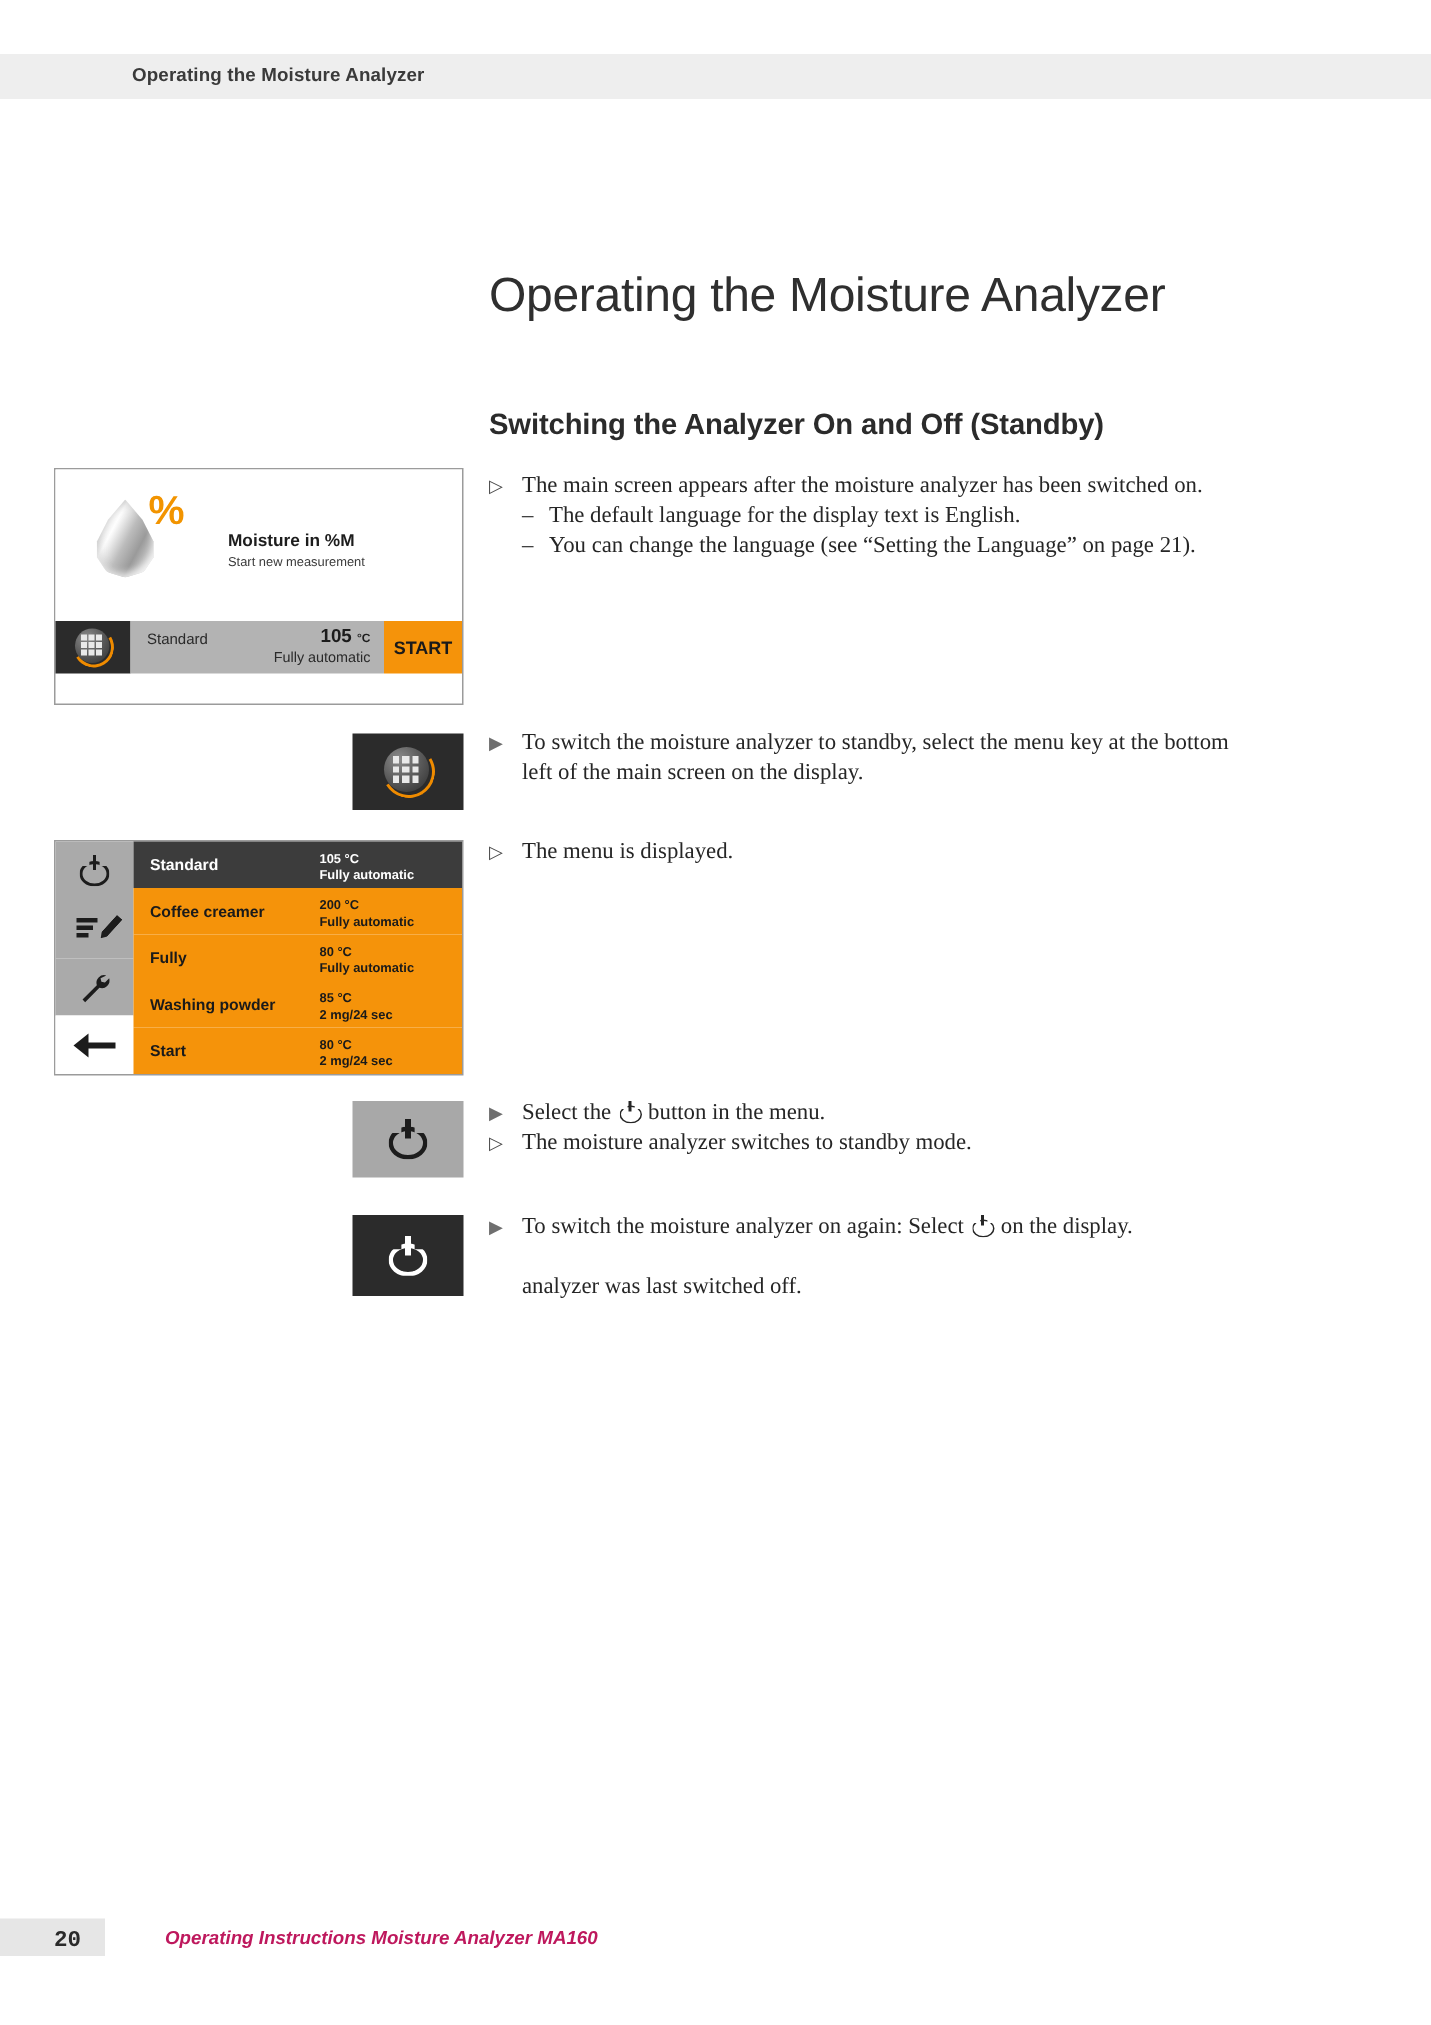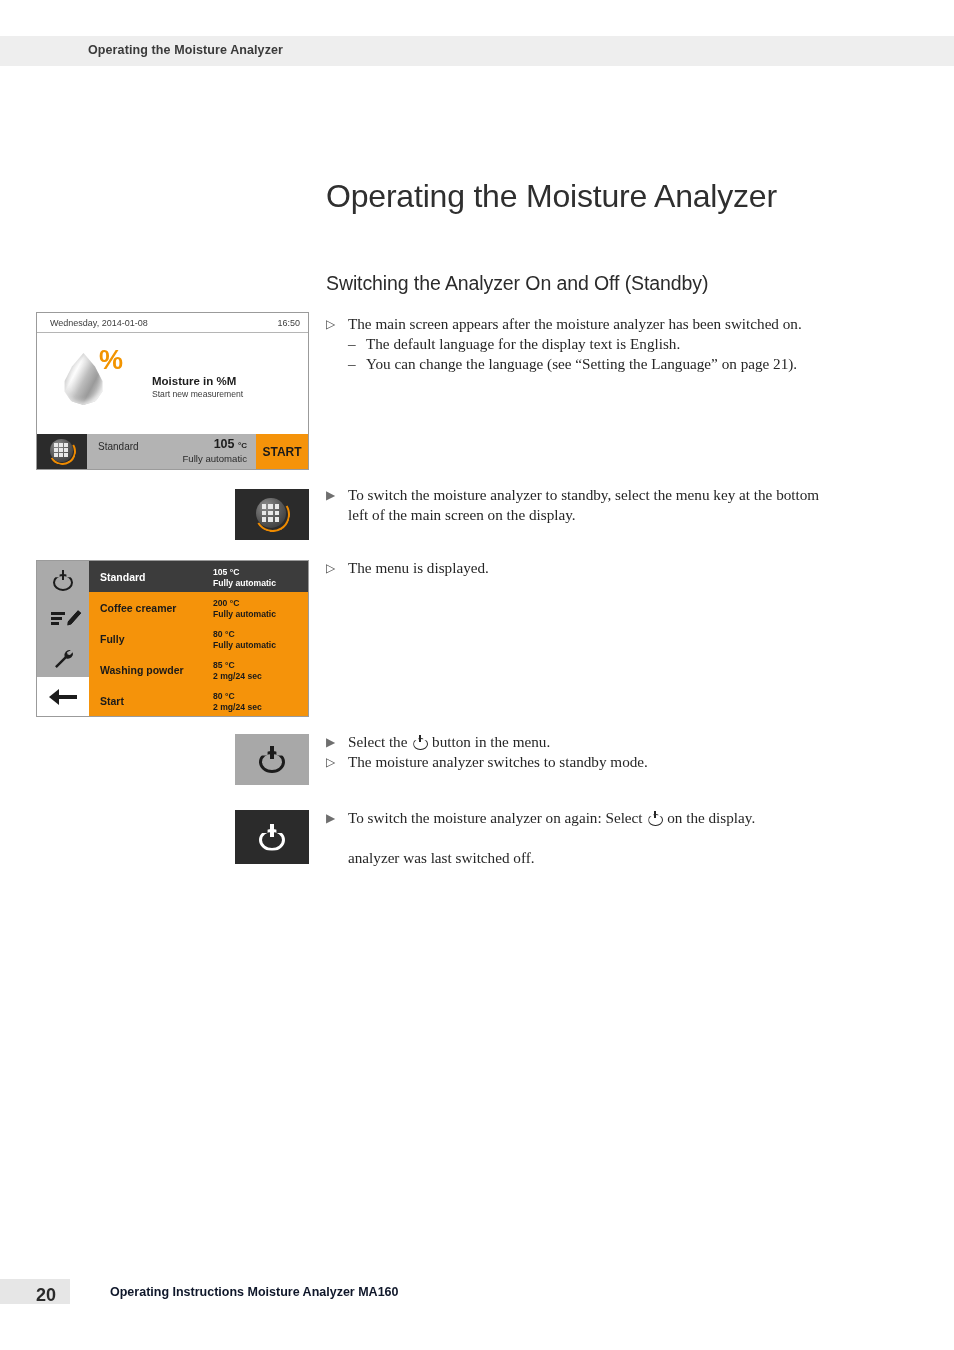--- a/index.html
+++ b/index.html
@@ -38,21 +38,21 @@
     font-family: "Liberation Sans", sans-serif;
     font-weight: 400;
     font-size: 32px;
     color: #2f2f2f;
     letter-spacing: -0.2px;
   }
   .section-title {
     position: absolute;
     left: 326px; top: 272px;
     font-family: "Liberation Sans", sans-serif;
-    font-weight: 400;
+    font-weight: 700;
     font-size: 19.5px;
     color: #2b2b2b;
     letter-spacing: -0.1px;
   }
 
   
   .block { position: absolute; font-size: 15.2px; line-height: 20px; color: #262626; }
   .row { display: flex; align-items: flex-start; }
   .marker {
     width: 22px; flex: 0 0 22px;
@@ -317,44 +317,40 @@
   
   .footer-box {
     position: absolute;
     left: 0; top: 1279px;
     width: 70px; height: 25px;
     background: #e6e6e6;
   }
   .footer-page {
     position: absolute;
     left: 36px; top: 1285px;
-    font-family: Liberation Sans, sans-serif;
-    font-weight: 700; font-size: 18px; color: #2a2a2a;
+    font-family: Liberation Mono, monospace;
+    font-weight: 700; font-size: 15px; color: #2a2a2a;
   }
   .footer-text {
     position: absolute;
     left: 110px; top: 1285px;
     font-family: "Liberation Sans", sans-serif;
-    font-weight: 700; font-size: 12.5px; color: #0f172a;
+    font-weight: 700; font-size: 12.5px; color: #be185d; font-style: italic;
   }
 </style>
 </head>
 <body>
 
 <div class="running-header"></div>
 <div class="running-header-text">Operating the Moisture Analyzer</div>
 
 <div class="chapter-title">Operating the Moisture Analyzer</div>
 <div class="section-title">Switching the Analyzer On and Off (Standby)</div>
 
 <div class="dev-main">
-  <div class="dev-top-bar">
-    <span class="dev-date">Wednesday, 2014-01-08</span>
-    <span class="dev-time">16:50</span>
-  </div>
   <div class="dev-body">
     <div class="droplet"></div>
     <div class="droplet-pct">%</div>
     <div class="dev-headline">Moisture in %M</div>
     <div class="dev-subline">Start new measurement</div>
   </div>
   <div class="dev-bottom-bar">
     <div class="menu-key-cell">
       <div class="grid-orb">
         <div class="arc"></div>

